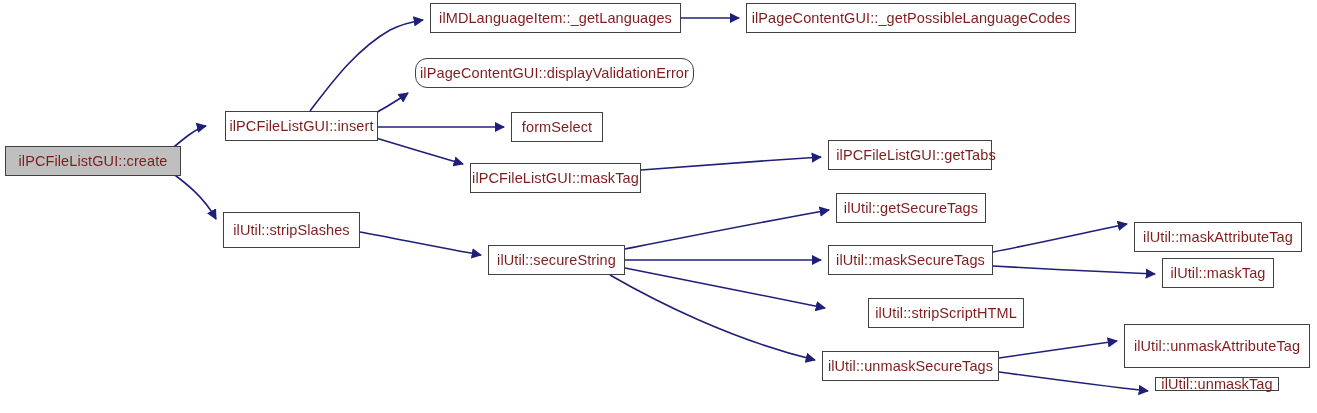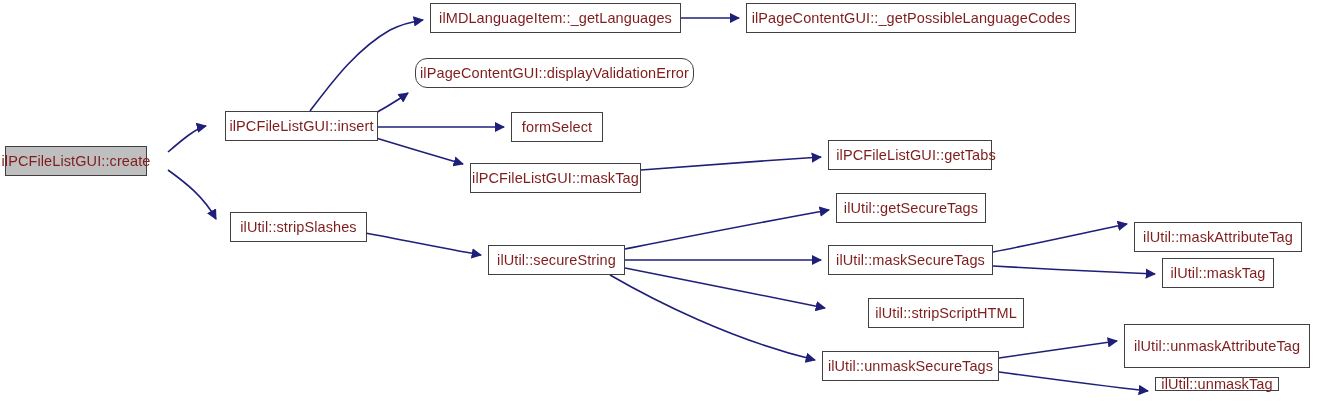--- a/index.html
+++ b/index.html
@@ -67,23 +67,23 @@
         <path d="M625,260 L821,260" fill="none" stroke="#1f1f7a" stroke-width="1.6" marker-end="url(#arrow)"></path>
         <path d="M625,268 C686,280 761,295 825,308" fill="none" stroke="#1f1f7a" stroke-width="1.6" marker-end="url(#arrow)"></path>
         <path d="M610,275 C655,301 732,340 815,360" fill="none" stroke="#1f1f7a" stroke-width="1.6" marker-end="url(#arrow)"></path>
         <path d="M993,252 C1040,243 1083,233 1127,224" fill="none" stroke="#1f1f7a" stroke-width="1.6" marker-end="url(#arrow)"></path>
         <path d="M993,266 C1046,269 1106,272 1155,274" fill="none" stroke="#1f1f7a" stroke-width="1.6" marker-end="url(#arrow)"></path>
         <path d="M999,358 C1032,353 1083,346 1117,341" fill="none" stroke="#1f1f7a" stroke-width="1.6" marker-end="url(#arrow)"></path>
         <path d="M999,372 C1043,378 1103,386 1148,391" fill="none" stroke="#1f1f7a" stroke-width="1.6" marker-end="url(#arrow)"></path>
       </g>
   </svg>
   <div id="nodes">
-      <div class="node root" style="left: 5px; top: 146px; width: 142px; height: 30px; background: rgb(191, 191, 191); border-color: rgb(64, 64, 64);">ilPCFileListGUI::create</div>
+      <div class="node root" style="left: 5px; top: 146px; width: 176px; height: 30px; background: rgb(191, 191, 191); border-color: rgb(64, 64, 64);">ilPCFileListGUI::create</div>
       <div class="node" style="left: 213px; top: 111px; width: 153px; height: 30px; background: rgb(255, 255, 255); border-color: rgb(64, 64, 64); margin-left: 12px;">ilPCFileListGUI::insert</div>
-      <div class="node" style="left: 223px; top: 212px; width: 137px; height: 30px; background: rgb(255, 255, 255); border-color: rgb(64, 64, 64); margin-left: 7px;">ilUtil::stripSlashes</div>
+      <div class="node" style="left: 223px; top: 212px; width: 137px; height: 36px; background: rgb(255, 255, 255); border-color: rgb(64, 64, 64);">ilUtil::stripSlashes</div>
       <div class="node" style="left: 430px; top: 3px; width: 251px; height: 30px; background: rgb(255, 255, 255); border-color: rgb(64, 64, 64);">ilMDLanguageItem::_getLanguages</div>
       <div class="node" style="left: 415px; top: 58px; width: 279px; height: 30px; background: rgb(255, 255, 255); border-color: rgb(64, 64, 64); border-radius: 12px;">ilPageContentGUI::displayValidationError</div>
       <div class="node" style="left: 511px; top: 112px; width: 92px; height: 30px; background: rgb(255, 255, 255); border-color: rgb(64, 64, 64);">formSelect</div>
       <div class="node" style="left: 470px; top: 163px; width: 171px; height: 30px; background: rgb(255, 255, 255); border-color: rgb(64, 64, 64);">ilPCFileListGUI::maskTag</div>
       <div class="node" style="left: 488px; top: 245px; width: 137px; height: 30px; background: rgb(255, 255, 255); border-color: rgb(64, 64, 64);">ilUtil::secureString</div>
       <div class="node" style="left: 746px; top: 3px; width: 330px; height: 30px; background: rgb(255, 255, 255); border-color: rgb(64, 64, 64);">ilPageContentGUI::_getPossibleLanguageCodes</div>
       <div class="node" style="left: 828px; top: 140px; width: 164px; height: 30px; background: rgb(255, 255, 255); border-color: rgb(64, 64, 64); padding-left: 12px;">ilPCFileListGUI::getTabs</div>
       <div class="node" style="left: 836px; top: 193px; width: 150px; height: 30px; background: rgb(255, 255, 255); border-color: rgb(64, 64, 64);">ilUtil::getSecureTags</div>
       <div class="node" style="left: 828px; top: 245px; width: 165px; height: 30px; background: rgb(255, 255, 255); border-color: rgb(64, 64, 64);">ilUtil::maskSecureTags</div>
       <div class="node" style="left: 868px; top: 298px; width: 156px; height: 30px; background: rgb(255, 255, 255); border-color: rgb(64, 64, 64);">ilUtil::stripScriptHTML</div>

